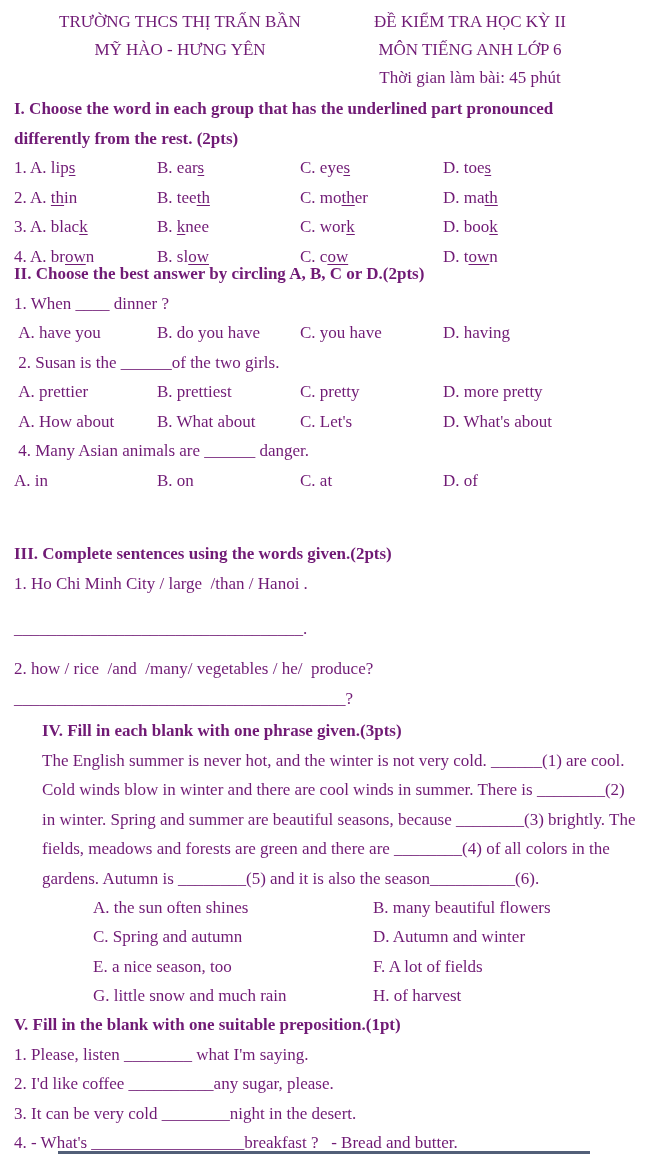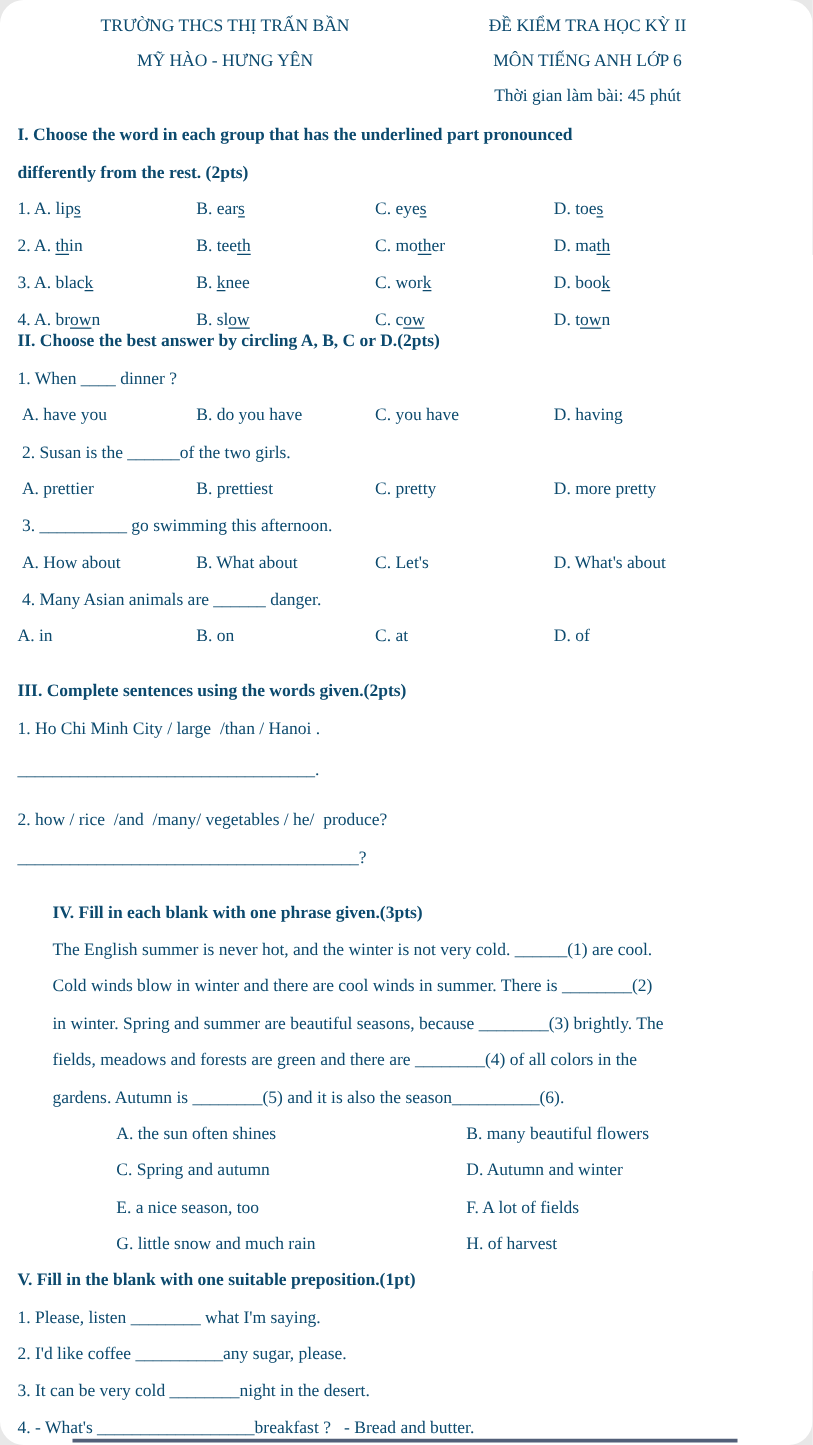--- a/index.html
+++ b/index.html
@@ -2,24 +2,23 @@
 <html><head>
 <meta charset="utf-8">
 <style>
   html,body { margin:0; padding:0; background:#e8e8e8; }
   .page {
     position:relative;
     width:650px; height:1156px;
     margin:0 auto;
     background:#ffffff;
     font-family:"Liberation Serif", serif;
-    color:#0c4a6e;
-    font-size:14px;
+    color:#701a75;
+    font-size:17px;
     overflow:hidden;
-    border-radius:19px;
   }
   .abs { position:absolute; left:0; right:0; }
   .line { white-space:pre-wrap; line-height:29.5px; padding-left:14px; }
   .bold { font-weight:bold; }
   .u { text-decoration:underline; text-underline-offset:2px; }
 
   
   .hdr-left  { position:absolute; left:0;   width:360px; text-align:center; line-height:28px; }
   .hdr-right { position:absolute; left:300px; width:340px; text-align:center; line-height:28px; }
 
@@ -95,41 +94,40 @@
     </div>
 
     <div class="line"> 2. Susan is the ______of the two girls.</div>
     <div class="optrow">
       <span class="opt"> A. prettier</span>
       <span class="opt">B. prettiest</span>
       <span class="opt">C. pretty</span>
       <span class="opt">D. more pretty</span>
     </div>
 
-    <div class="line"> 3. __________ go swimming this afternoon.</div>
     <div class="optrow">
       <span class="opt"> A. How about</span>
       <span class="opt">B. What about</span>
       <span class="opt">C. Let's</span>
       <span class="opt">D. What's about</span>
     </div>
 
     <div class="line"> 4. Many Asian animals are ______ danger.</div>
     <div class="optrow">
       <span class="opt">A. in</span>
       <span class="opt">B. on</span>
       <span class="opt">C. at</span>
       <span class="opt">D. of</span>
     </div>
   </div>
 
   <div class="abs" style="top:539px;">
     <div class="line bold">III. Complete sentences using the words given.(2pts)</div>
     <div class="line">1. Ho Chi Minh City / large  /than / Hanoi .</div>
-    <div class="answer-line" style="margin-top:4px;">__________________________________.</div>
+    <div class="answer-line" style="margin-top:16px;">__________________________________.</div>
     <div class="line" style="margin-top:10px;">2. how / rice  /and  /many/ vegetables / he/  produce?</div>
     <div class="answer-line">_______________________________________?</div>
   </div>
 
   <div class="abs" style="top:716px;padding-left:28px;">
     <div class="line bold">IV. Fill in each blank with one phrase given.(3pts)</div>
     <div class="line">The English summer is never hot, and the winter is not very cold. ______(1) are cool.</div>
     <div class="line">Cold winds blow in winter and there are cool winds in summer. There is ________(2)</div>
     <div class="line">in winter. Spring and summer are beautiful seasons, because ________(3) brightly. The</div>
     <div class="line">fields, meadows and forests are green and there are ________(4) of all colors in the</div>

